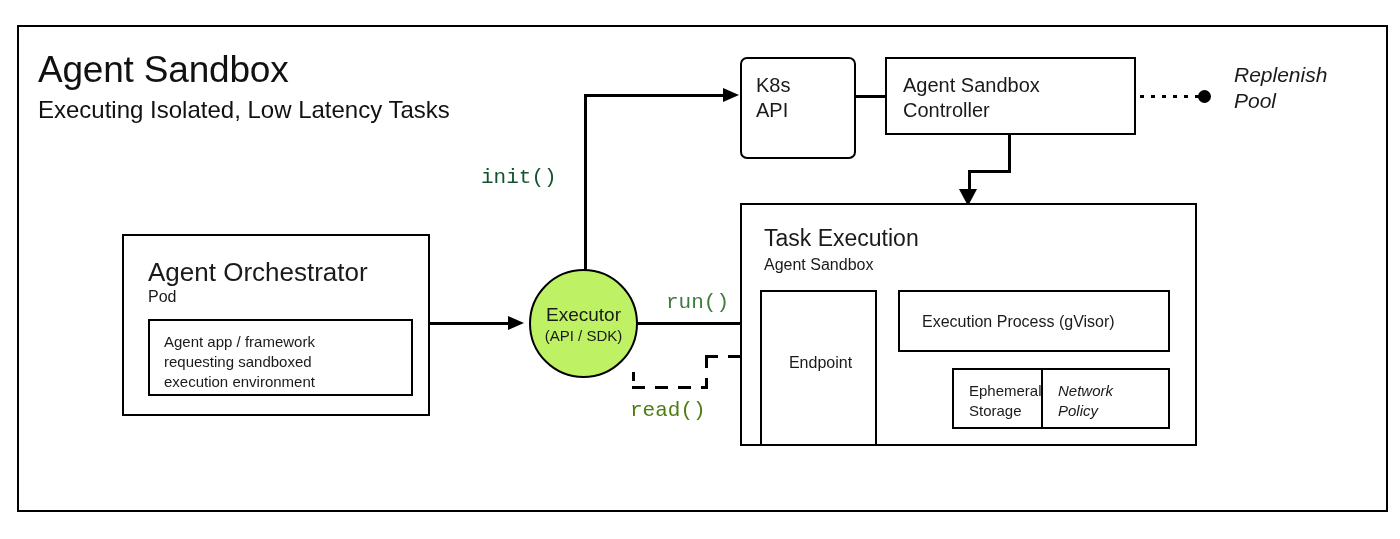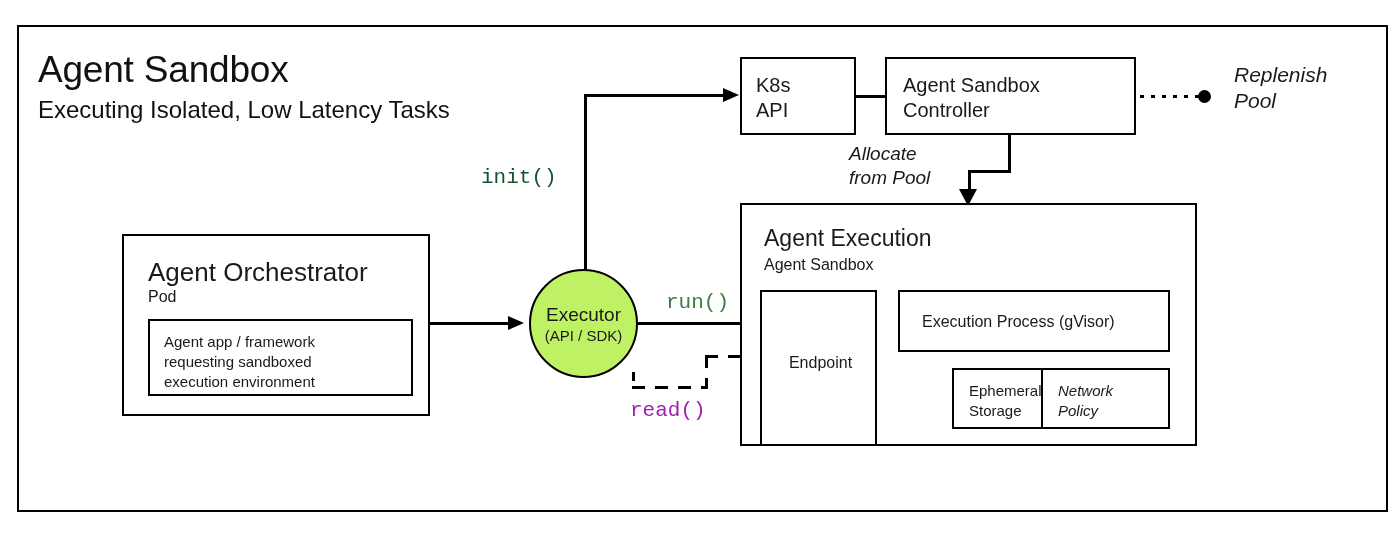--- a/index.html
+++ b/index.html
@@ -61,21 +61,21 @@
     position: absolute;
     border: 2.5px solid #000;
     background: #ffffff;
     box-sizing: border-box;
   }
   .box-label {
     position: absolute;
     white-space: pre;
   }
   
-  #k8s-api-box { left: 740px; top: 57px; width: 116px; height: 78px; }
+  #k8s-api-box { left: 740px; top: 57px; width: 116px; height: 102px; border-radius: 7px; }
   #k8s-api-label {
     left: 14px; top: 14px;
     font-size: 20px; line-height: 25px;
   }
   
   #controller-box { left: 885px; top: 57px; width: 251px; height: 78px; }
   #controller-label {
     left: 16px; top: 14px;
     font-size: 20px; line-height: 25px;
   }
@@ -331,22 +331,20 @@
 
   <div id="init-vline"></div>
   <div id="init-hline"></div>
   <div id="init-arrowhead"></div>
   <div id="init-label" style="color: #14532d;">init()</div>
 
   <div id="alloc-seg-v1"></div>
   <div id="alloc-seg-h"></div>
   <div id="alloc-seg-v2"></div>
   <div id="alloc-arrowhead"></div>
-  <div id="allocate-label">Allocate
-from Pool</div>
 
   <div class="box" id="orchestrator-box">
     <div class="box-label" id="orchestrator-title">Agent Orchestrator</div>
     <div class="box-label" id="orchestrator-subtitle">Pod</div>
     <div class="box-inner" id="orchestrator-inner">
       <div class="box-label" id="orchestrator-inner-label">Agent app / framework
 requesting sandboxed
 execution environment</div>
     </div>
   </div>
@@ -359,24 +357,24 @@
     <div id="executor-subtitle">(API / SDK)</div>
   </div>
 
   <div id="run-line"></div>
   <div id="run-label" style="color: rgb(63, 122, 63);">run()</div>
 
   <div id="read-seg-v1"></div>
   <div id="read-seg-h1"></div>
   <div id="read-seg-v2"></div>
   <div id="read-seg-h2"></div>
-  <div id="read-label" style="color: #a21caf;">read()</div>
+  <div id="read-label" style="color: #4d7c0f;">read()</div>
 
   <div class="box" id="task-execution-box">
-    <div class="box-label" id="task-execution-title">Agent Execution</div>
+    <div class="box-label" id="task-execution-title">Task Execution</div>
     <div class="box-label" id="task-execution-subtitle">Agent Sandbox</div>
   </div>
 
   <div class="box-inner" id="endpoint-box">
     <div class="box-label" id="endpoint-label">Endpoint</div>
   </div>
 
   <div class="box-inner" id="execution-process-box">
     <div class="box-label" id="execution-process-label">Execution Process (gVisor)</div>
   </div>

